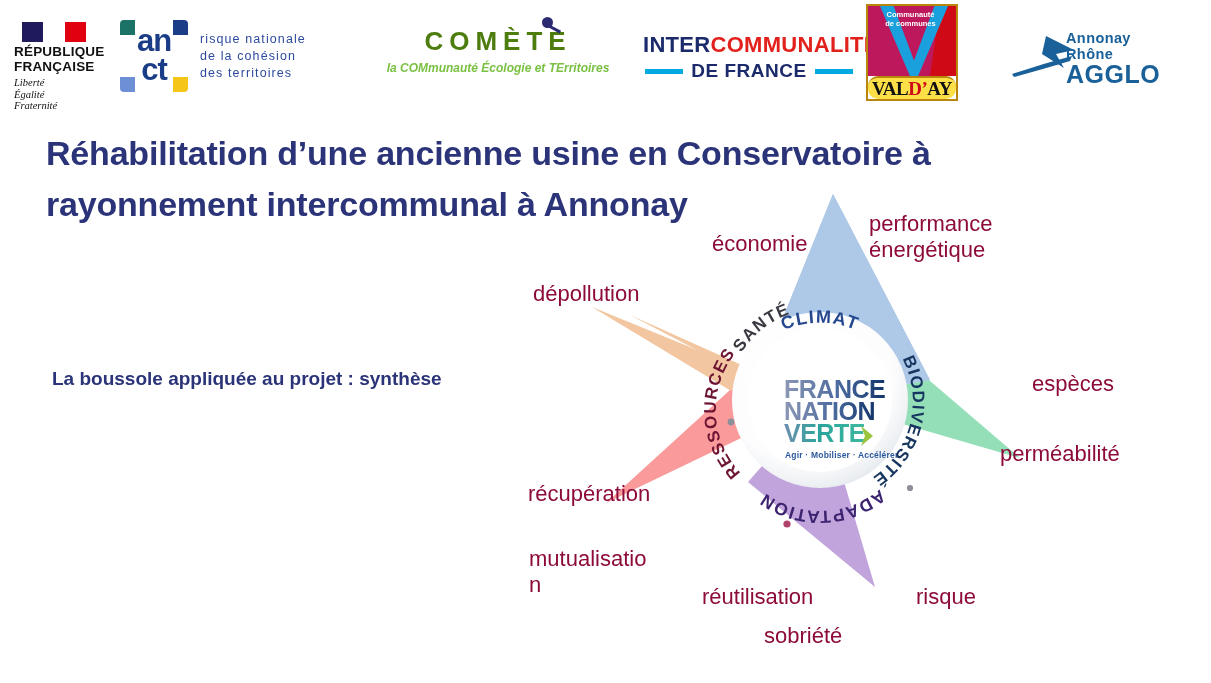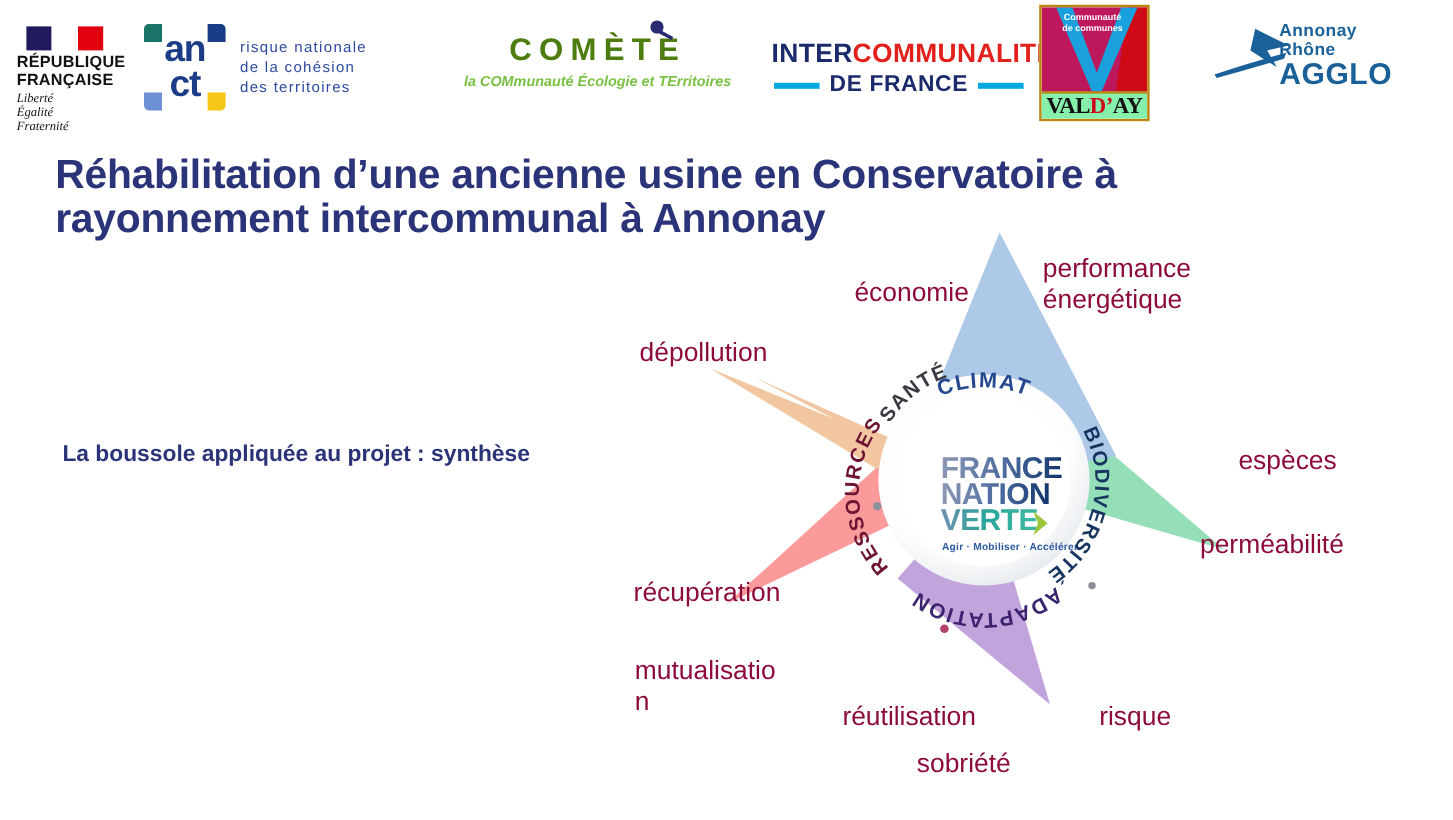--- a/index.html
+++ b/index.html
@@ -76,37 +76,37 @@
   .valday .top .redwedge { position:absolute; right:0; top:0; width:42px;
       height:70px; background:#cf0a16;
       clip-path: polygon(100% 0, 100% 100%, 38% 100%, 62% 0); }
   .valday .top .vshape { position:absolute; left:12px; top:0; width:68px;
       height:70px; background:#1aa0dc;
       clip-path: polygon(0 0, 20% 0, 50% 78%, 80% 0, 100% 0, 56% 100%, 44% 100%); }
   .valday .top .cc { position:absolute; left:0; right:3px; top:4px;
       color:#fff; font-size:7.5px; font-weight:bold; line-height:9px;
       text-align:center; }
   .valday .bot { height:23px; display:flex; align-items:center;
-      justify-content:center; background:#86efac; border-top:2px solid #b8860b;}
+      justify-content:center; background:#fde047; border-top:2px solid #b8860b;border-radius:10px;}
   .valday .bot span { font-family:"Liberation Serif", serif;
       font-weight:bold; font-size:19px; letter-spacing:-.5px; color:#111; }
   .valday .bot .ap { color:#cf0a16; }
 
   
-  .agglo { left:1012px; top:14px; width:160px; height:56px; }
+  .agglo { left:1012px; top:26px; width:160px; height:56px; }
   .agglo .swoosh { position:absolute; left:0; top:8px; width:96px; height:44px; }
   .agglo .txt { position:absolute; left:54px; top:4px; }
   .agglo .l1 { color:#1a6099; font-weight:bold; font-size:14.5px;
                letter-spacing:.4px; }
   .agglo .l2 { color:#1a6099; font-weight:bold; font-size:25px;
                letter-spacing:.5px; line-height:25px; }
 
   
   .main-title { position:absolute; left:46px; top:128px; width:1080px;
-      color:#2b3478; font-weight:bold; font-size:34px; line-height:36px;
+      color:#2b3478; font-weight:bold; font-size:34px; line-height:51px;
       letter-spacing:-.2px; }
   .sub-title { position:absolute; left:16px; top:368px; width:520px;
       color:#2b3478; font-weight:bold; font-size:19px;margin-left:36px; }
 
   
   .compass { position:absolute; left:620px; top:200px; width:400px; height:400px; }
   .compass svg { display:block; width:400px; height:400px; overflow:visible; }
 
   
   .kw { position:absolute; color:#8d0b3a; font-size:22px; line-height:26px;

